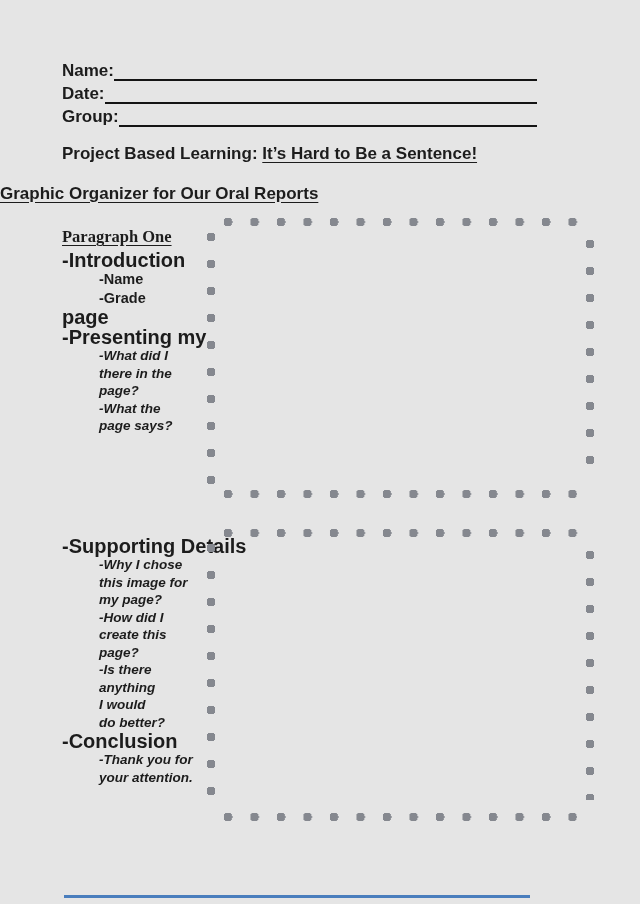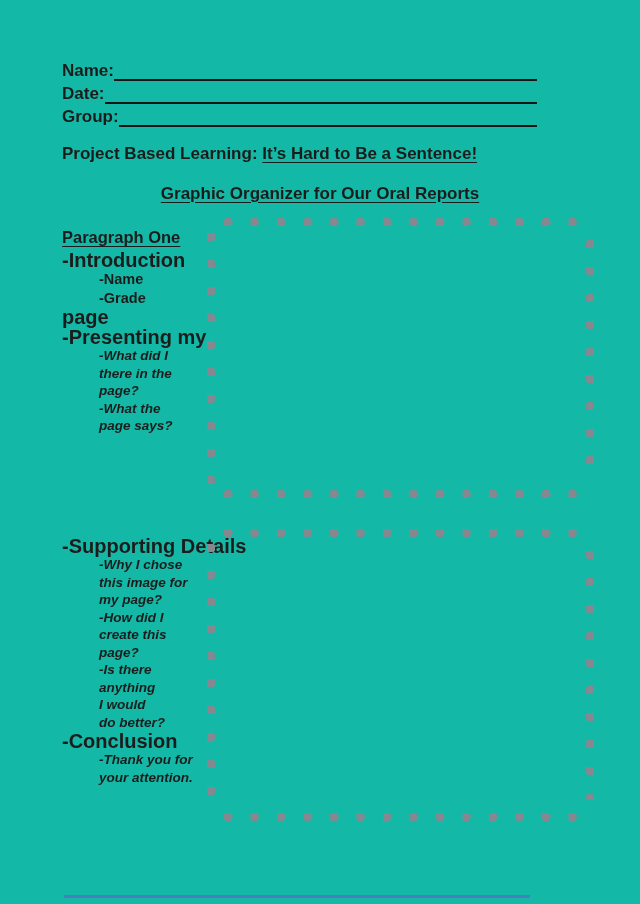--- a/index.html
+++ b/index.html
@@ -4,42 +4,42 @@
 <style>
   :root{
     --ink:#1c1c1c;
     --dot:#85888f;
     --accent:#4a7ebd;
   }
   html,body{margin:0;padding:0;background:#ffffff;}
   .page{
     position:relative;
     width:640px;height:904px;
-    background:#14b8a6;
+    background:#e5e5e5;
     font-family:"Liberation Sans",sans-serif;
     color:var(--ink);
     overflow:hidden;
   }
   
   .fields{position:absolute;left:62px;top:58px;width:475px;}
   .field-row{display:flex;align-items:flex-end;height:23px;font-size:17px;font-weight:600;}
   .field-row .lbl{white-space:nowrap;line-height:21px;}
   .field-row .fill{flex:1;border-bottom:2px solid #141414;height:19px;}
   
   .pbl-title{position:absolute;left:62px;top:144px;font-size:17px;font-weight:600;white-space:nowrap;}
   .pbl-title .u{text-decoration:underline;text-underline-offset:3px;}
-  .subtitle{position:absolute;left:0;top:184px;width:640px;text-align:center;
+  .subtitle{position:absolute;left:0;top:184px;width:640px;
     font-size:17px;font-weight:600;}
   .subtitle span{text-decoration:underline;text-underline-offset:3px;}
   
   .outline{position:absolute;left:62px;width:150px;}
   .outline-one{top:226px;}
   .outline-two{top:536px;}
   .outline-heading{font-size:16.5px;font-weight:600;line-height:22px;margin-bottom:2px;
-    text-decoration:underline;text-underline-offset:3px;white-space:nowrap;}
+    text-decoration:underline;text-underline-offset:3px;white-space:nowrap;font-family:Liberation Serif, serif;}
   .line{white-space:nowrap;font-weight:600;}
   .lvl0{font-size:20px;line-height:20px;}
   .lvl1{font-size:14.5px;line-height:18.5px;margin-left:37px;}
   .lvl2{font-size:13.5px;line-height:17.5px;margin-left:37px;font-style:italic;}
   
   .dotbox{position:absolute;left:206px;}
   .box1{top:217px;width:389px;height:282px;}
   .box2{top:528px;width:389px;height:294px;}
   .edge{position:absolute;}
   .e-top{left:17px;right:8px;top:0;height:10px;

